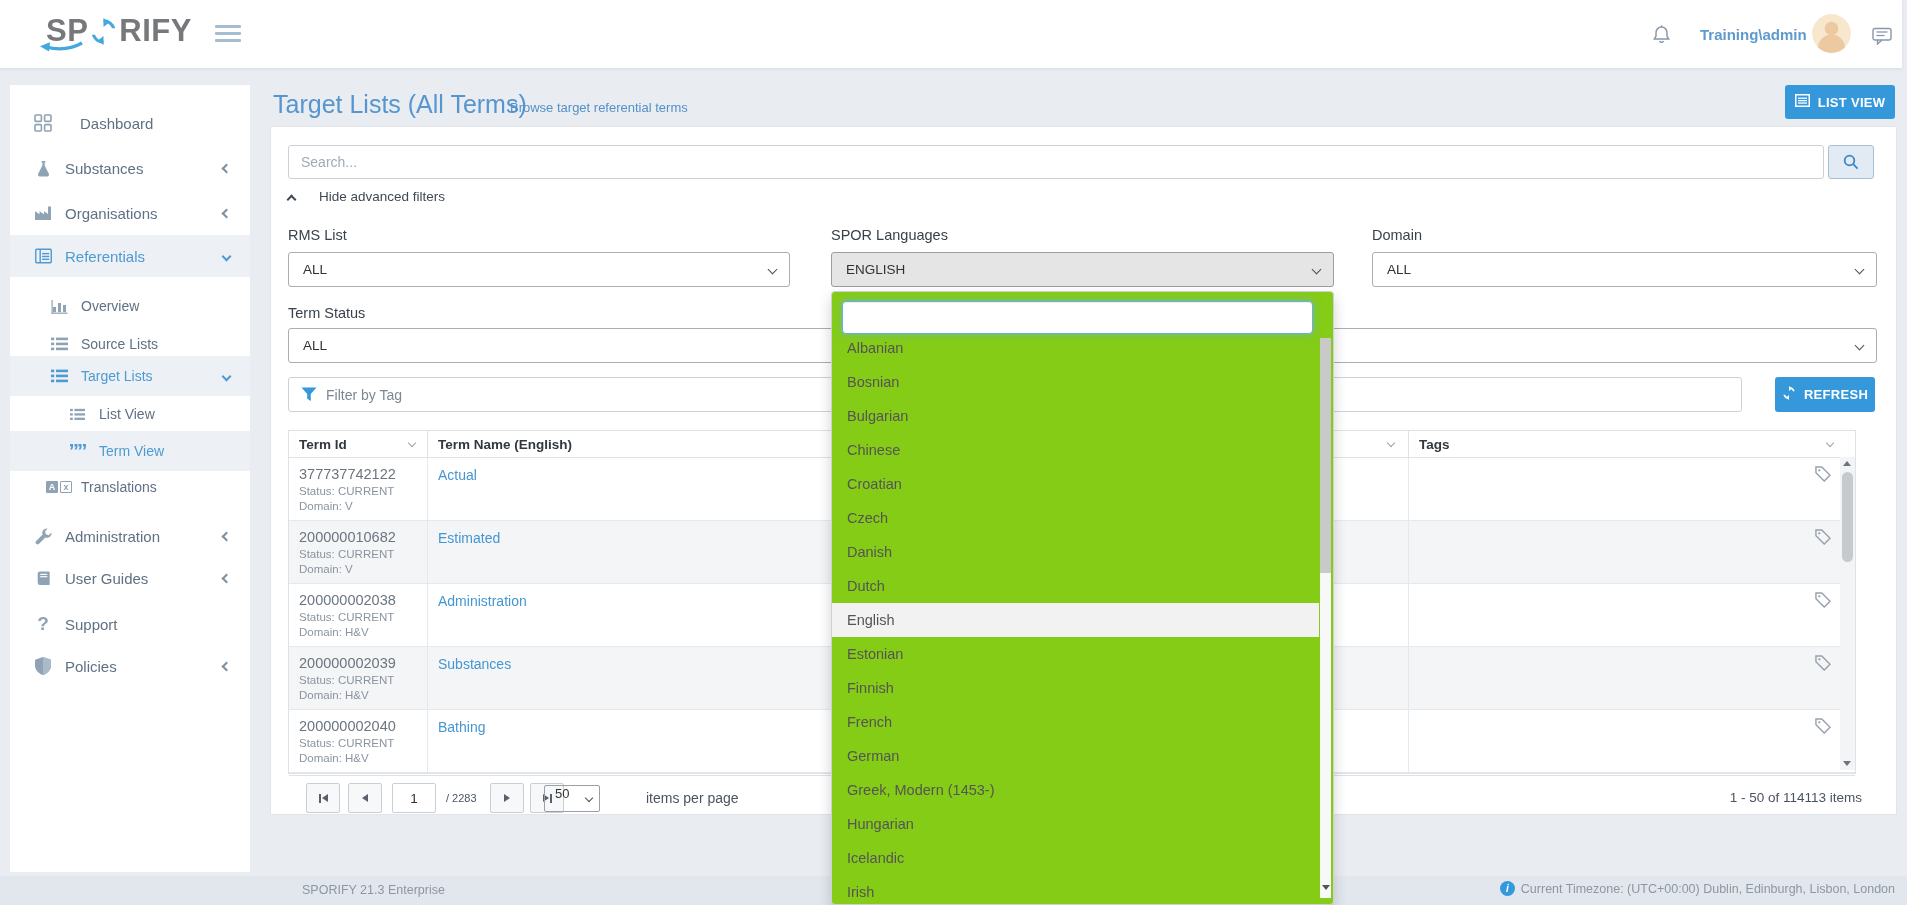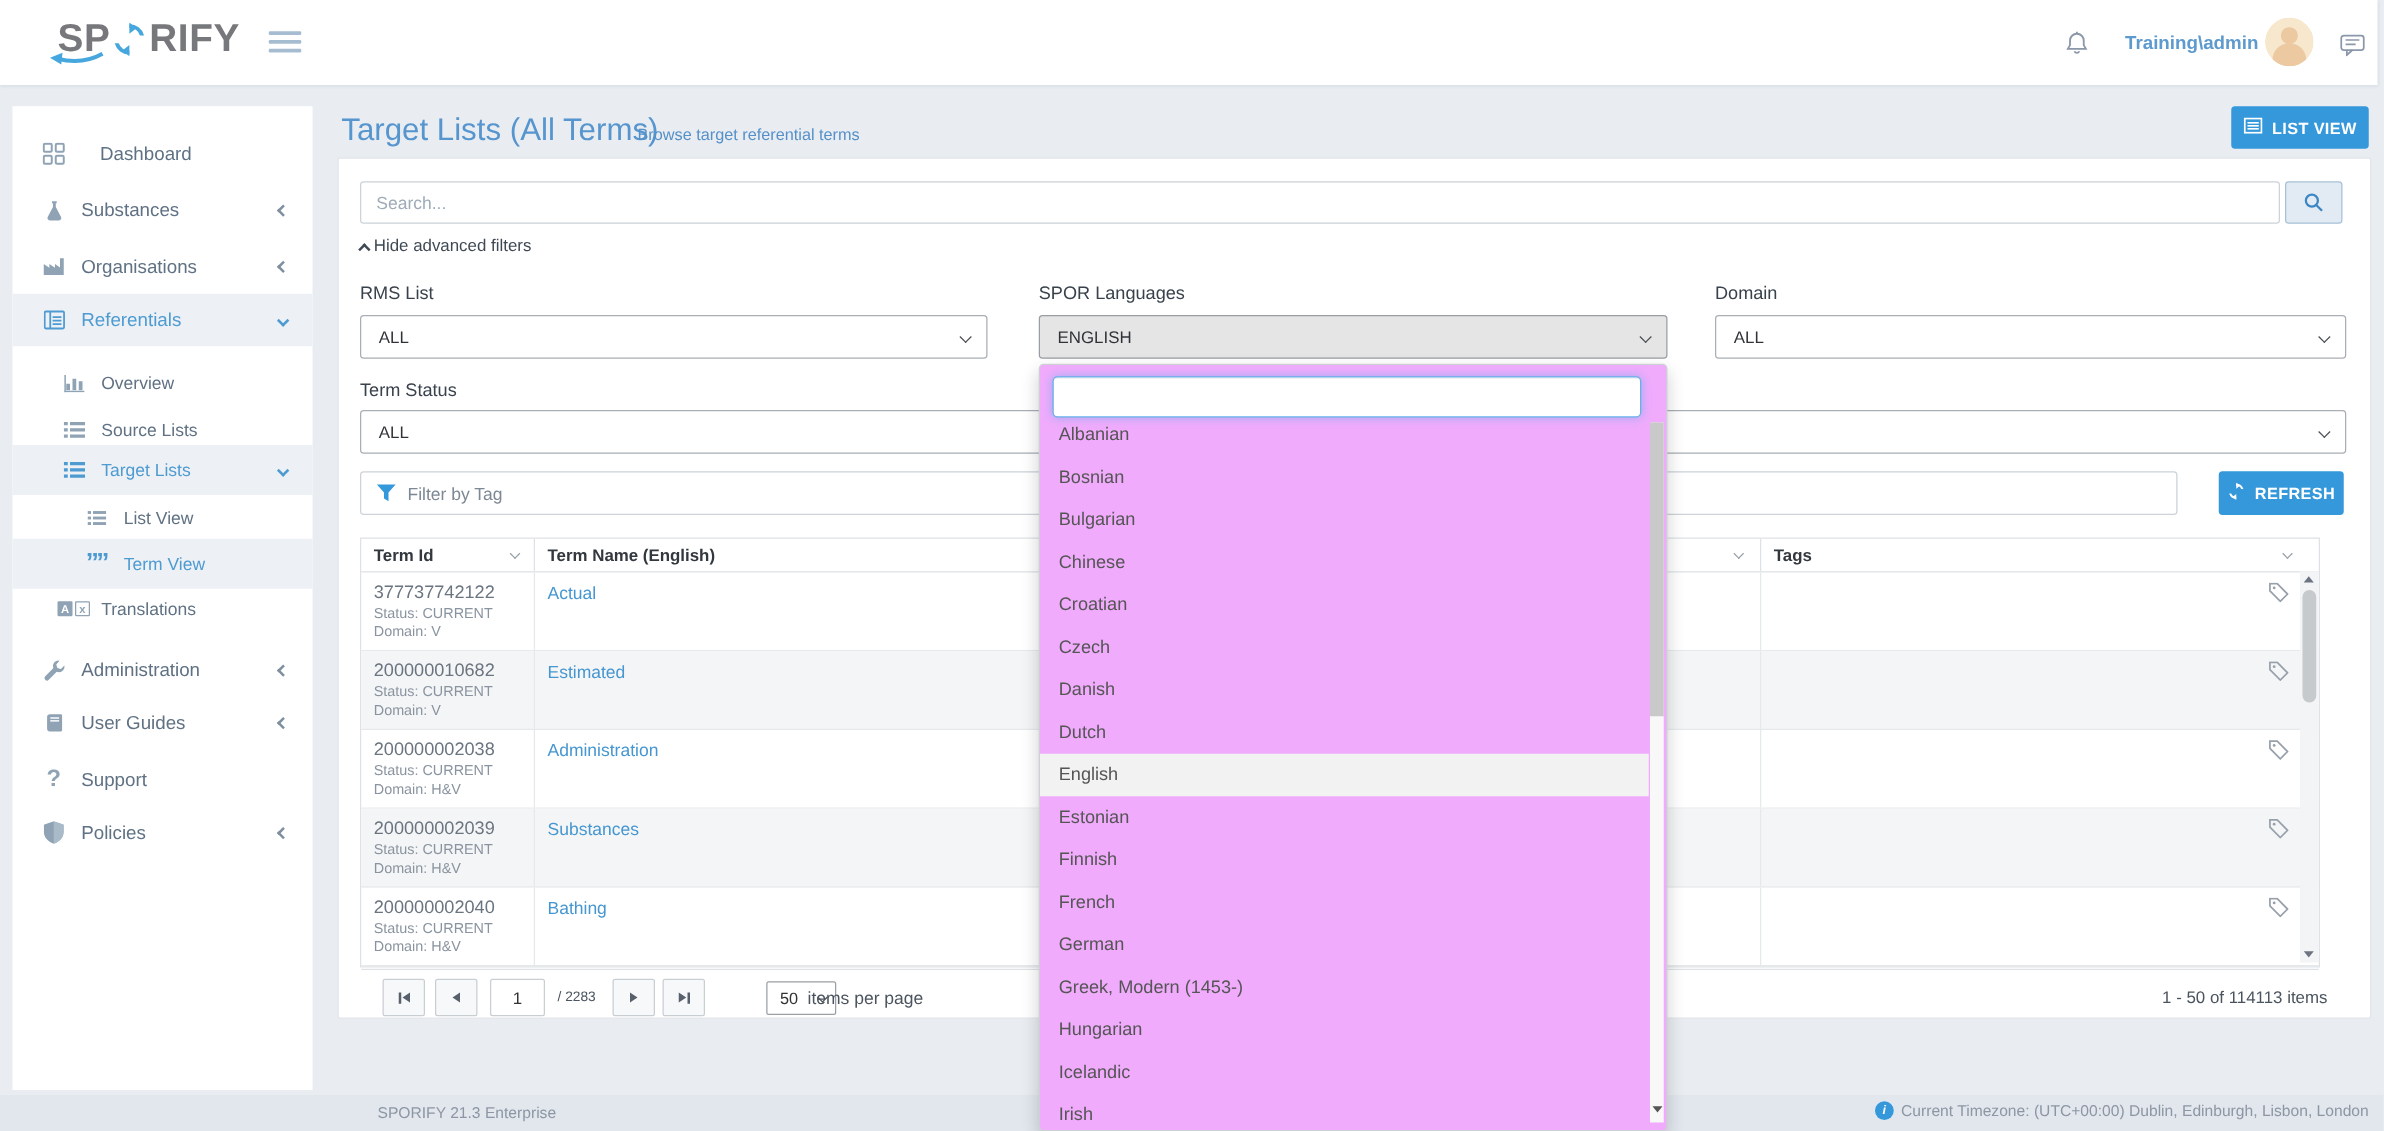--- a/index.html
+++ b/index.html
@@ -44,21 +44,21 @@
   .btn-blue { background:#3598db; color:#fff; font-weight:700; font-size:13px; border:none; border-radius:3px; display:flex; align-items:center; justify-content:center; gap:8px; cursor:pointer; letter-spacing:.3px; }
   .listview-btn { position:absolute; left:1785px; top:85px; width:110px; height:34px; z-index:5; }
 
   
   .panel { position:absolute; left:270px; top:126px; width:1627px; height:689px; background:#fff; border:1px solid #e1e5ea; border-radius:2px; z-index:1; }
 
   .search-input { position:absolute; left:288px; top:145px; width:1536px; height:34px; border:1px solid #ccd2d8; border-radius:3px; padding:0 12px; font-size:14px; color:#333; font-family:inherit; z-index:2; }
   .search-input::placeholder { color:#9fabb8; }
   .search-btn { position:absolute; left:1828px; top:145px; width:46px; height:34px; background:#e2ebf3; border:1px solid #a6c1d6; border-radius:3px; display:flex; align-items:center; justify-content:center; cursor:pointer; z-index:2; }
 
-  .hide-filters { position:absolute; left:288px; top:189px; display:flex; align-items:center; gap:4px; font-size:13.5px; color:#3f4954; cursor:pointer; z-index:2; }
+  .hide-filters { position:absolute; left:288px; top:189px; display:flex; align-items:center; gap:24px; font-size:13.5px; color:#3f4954; cursor:pointer; z-index:2; }
   .chev-up { display:inline-block; width:7px; height:7px; border-right:2px solid #3f4954; border-bottom:2px solid #3f4954; transform:rotate(-135deg); margin-top:5px; }
 
   .flabel { position:absolute; top:227px; font-size:14.5px; color:#39424c; z-index:2; }
   .sel { position:absolute; height:35px; background:#fff; border:1px solid #a8aeb4; border-radius:3px; display:flex; align-items:center; padding-left:14px; font-size:13.5px; color:#2f3338; cursor:pointer; z-index:2; }
   .sel .chev-down { position:absolute; right:13px; top:13px; }
   .chev-down { display:inline-block; width:7px; height:7px; border-right:1.7px solid #4a4f55; border-bottom:1.7px solid #4a4f55; transform:rotate(45deg); }
   .sel-open { background:#e5e5e5; border-color:#989ea4; }
 
   .tag-input { position:absolute; left:288px; top:377px; width:1454px; height:35px; border:1px solid #ccd2d8; border-radius:3px; display:flex; align-items:center; gap:9px; padding-left:12px; font-size:14px; color:#7c8894; cursor:text; z-index:2; }
   .refresh-btn { position:absolute; left:1775px; top:377px; width:100px; height:35px; z-index:2; }
@@ -84,27 +84,27 @@
   .tri-dn { width:0; height:0; border-left:4px solid transparent; border-right:4px solid transparent; border-top:5px solid #6b7480; position:absolute; left:3px; bottom:4px; }
 
   
   .pager-sep { position:absolute; left:289px; top:775px; width:1566px; height:1px; background:#dee2e6; z-index:2; }
   .pbtn { position:absolute; top:783px; width:34px; height:30px; background:#f7f8f9; border:1px solid #c9ced3; border-radius:2px; display:flex; align-items:center; justify-content:center; gap:1px; cursor:pointer; z-index:2; }
   .tri-l { width:0; height:0; border-right:6.5px solid #57606b; border-top:4.5px solid transparent; border-bottom:4.5px solid transparent; }
   .tri-r { width:0; height:0; border-left:6.5px solid #57606b; border-top:4.5px solid transparent; border-bottom:4.5px solid transparent; }
   .vbar { width:2px; height:9px; background:#57606b; }
   .page-input { position:absolute; left:392px; top:783px; width:44px; height:30px; border:1px solid #c9ced3; border-radius:2px; text-align:center; font-size:13.5px; color:#333; font-family:inherit; z-index:2; }
   .page-total { position:absolute; left:446px; top:783px; line-height:30px; font-size:11px; color:#4a5560; z-index:2;text-align:center; }
-  .pp-select { position:absolute; left:613px; top:785px; width:56px; height:27px; border:1px solid #9aa0a6; border-radius:2px; display:flex; align-items:center; padding-left:10px; font-size:13px; color:#333; cursor:pointer; z-index:2; }
+  .pp-select { position:absolute; left:544px; top:785px; width:56px; height:27px; border:1px solid #9aa0a6; border-radius:2px; display:flex; padding-left:10px; font-size:13px; color:#333; cursor:pointer; z-index:2; }
   .pp-select .chev-down { position:absolute; right:7px; top:9px; width:6px; height:6px; }
   .pp-label { position:absolute; left:646px; top:783px; line-height:30px; font-size:14px; color:#4b545e; z-index:2; }
   .range-label { position:absolute; right:45px; top:783px; line-height:30px; font-size:13.5px; color:#4b545e; z-index:2; }
 
   
-  .lang-panel { position:absolute; left:831px; top:291px; width:503px; height:614px; background:#f0abfc; border:1px solid #cdd0d4; border-radius:4px; box-shadow:0 6px 14px rgba(0,0,0,.18); z-index:60; overflow:hidden; }
+  .lang-panel { position:absolute; left:831px; top:291px; width:503px; height:614px; background:#84cc16; border:1px solid #cdd0d4; border-radius:4px; box-shadow:0 6px 14px rgba(0,0,0,.18); z-index:60; overflow:hidden; }
   .lang-search { position:absolute; left:10px; top:9px; width:471px; height:33px; border:1px solid #66afe9; border-radius:4px; padding:0 10px; font-size:14px; font-family:inherit; outline:none; box-shadow:inset 0 1px 1px rgba(0,0,0,.075), 0 0 8px rgba(102,175,233,.6); }
   .lang-list { position:absolute; left:0; top:39px; width:487px; }
   .lang-item { height:34px; display:flex; align-items:center; padding-left:15px; font-size:14.5px; color:#555; cursor:pointer; }
   .lang-item.selected { background:#f2f2f2; }
   .lang-scroll { position:absolute; right:2px; top:46px; width:11px; height:560px; background:#f8f8f8; }
   .lang-scroll .thumb { position:absolute; left:0; top:0; width:11px; height:235px; background:#c9c9c9; cursor:pointer; }
   .lang-scroll .tri-dn2 { position:absolute; left:1.5px; bottom:8px; width:0; height:0; border-left:4px solid transparent; border-right:4px solid transparent; border-top:5px solid #555; }
 
   
   .footer { position:absolute; left:0; top:876px; width:1907px; height:29px; background:#e2e7ee; z-index:30; }

